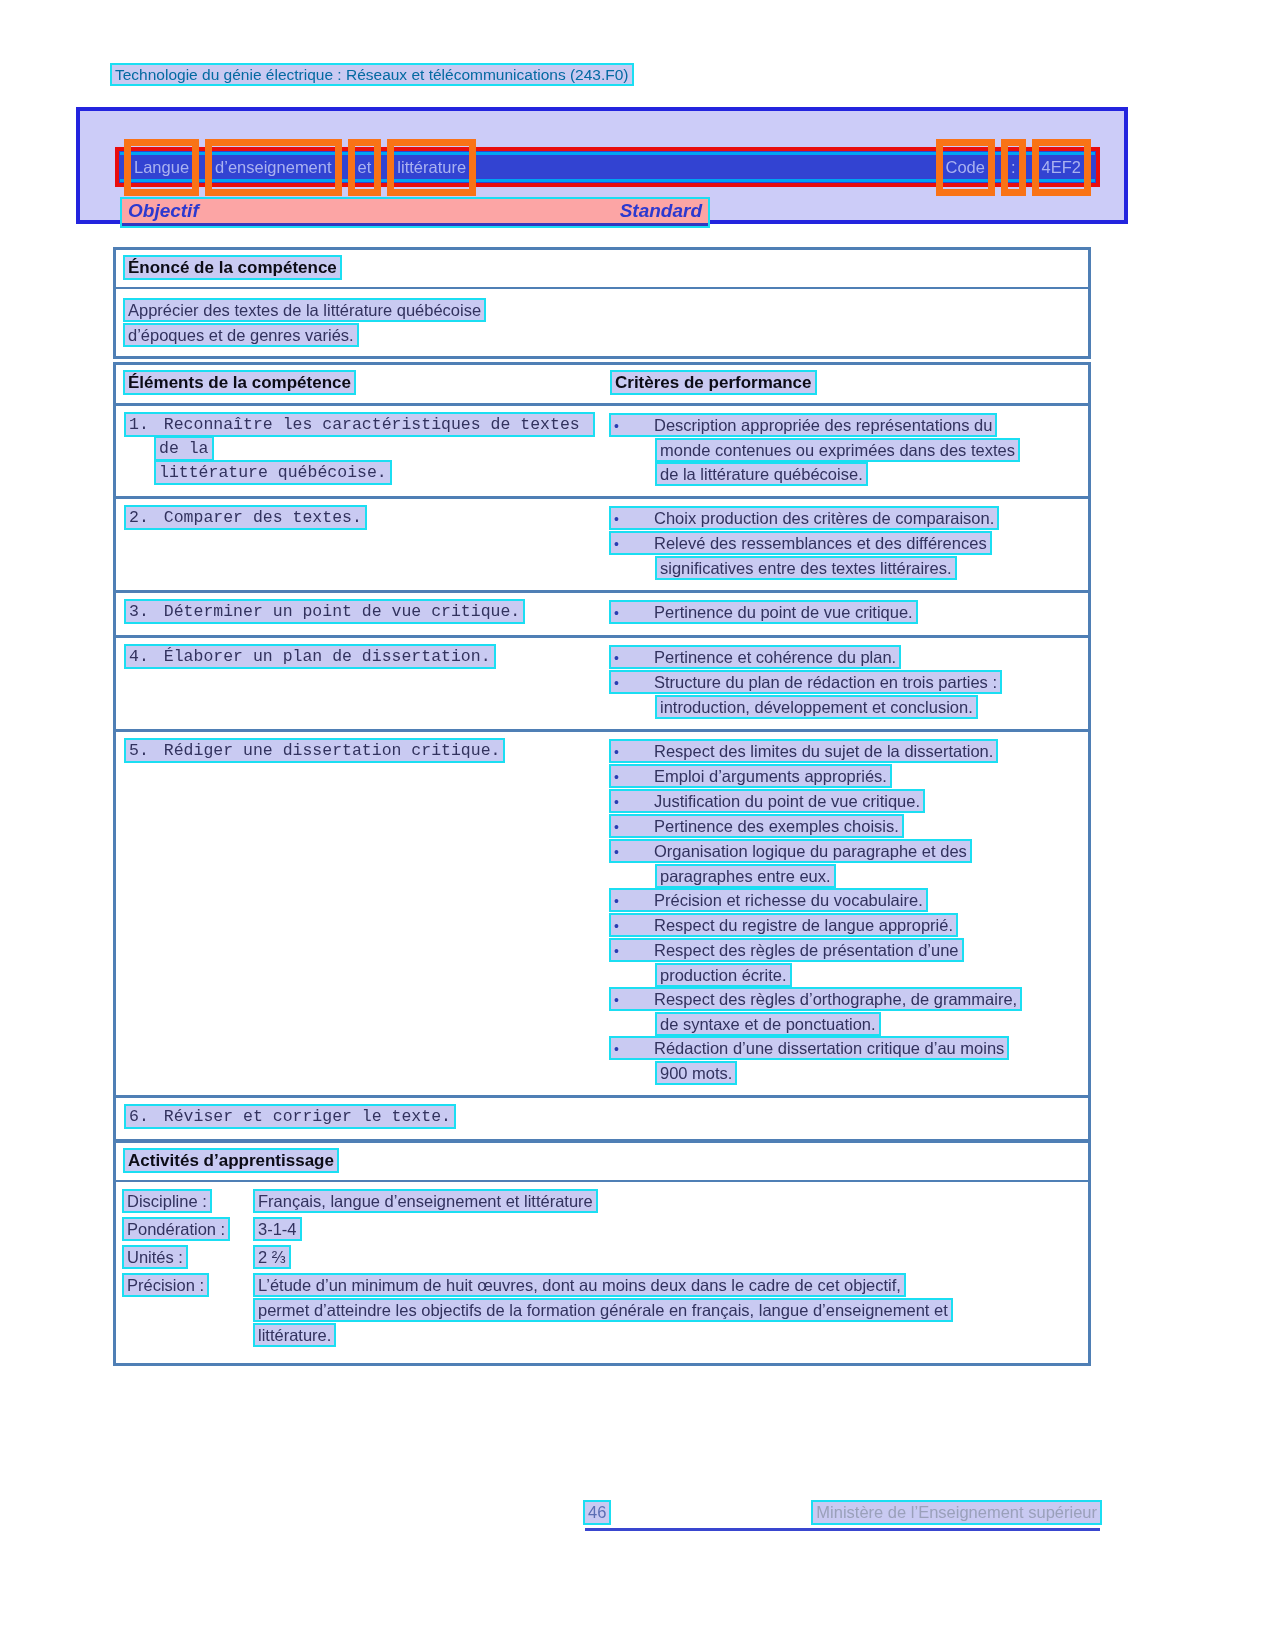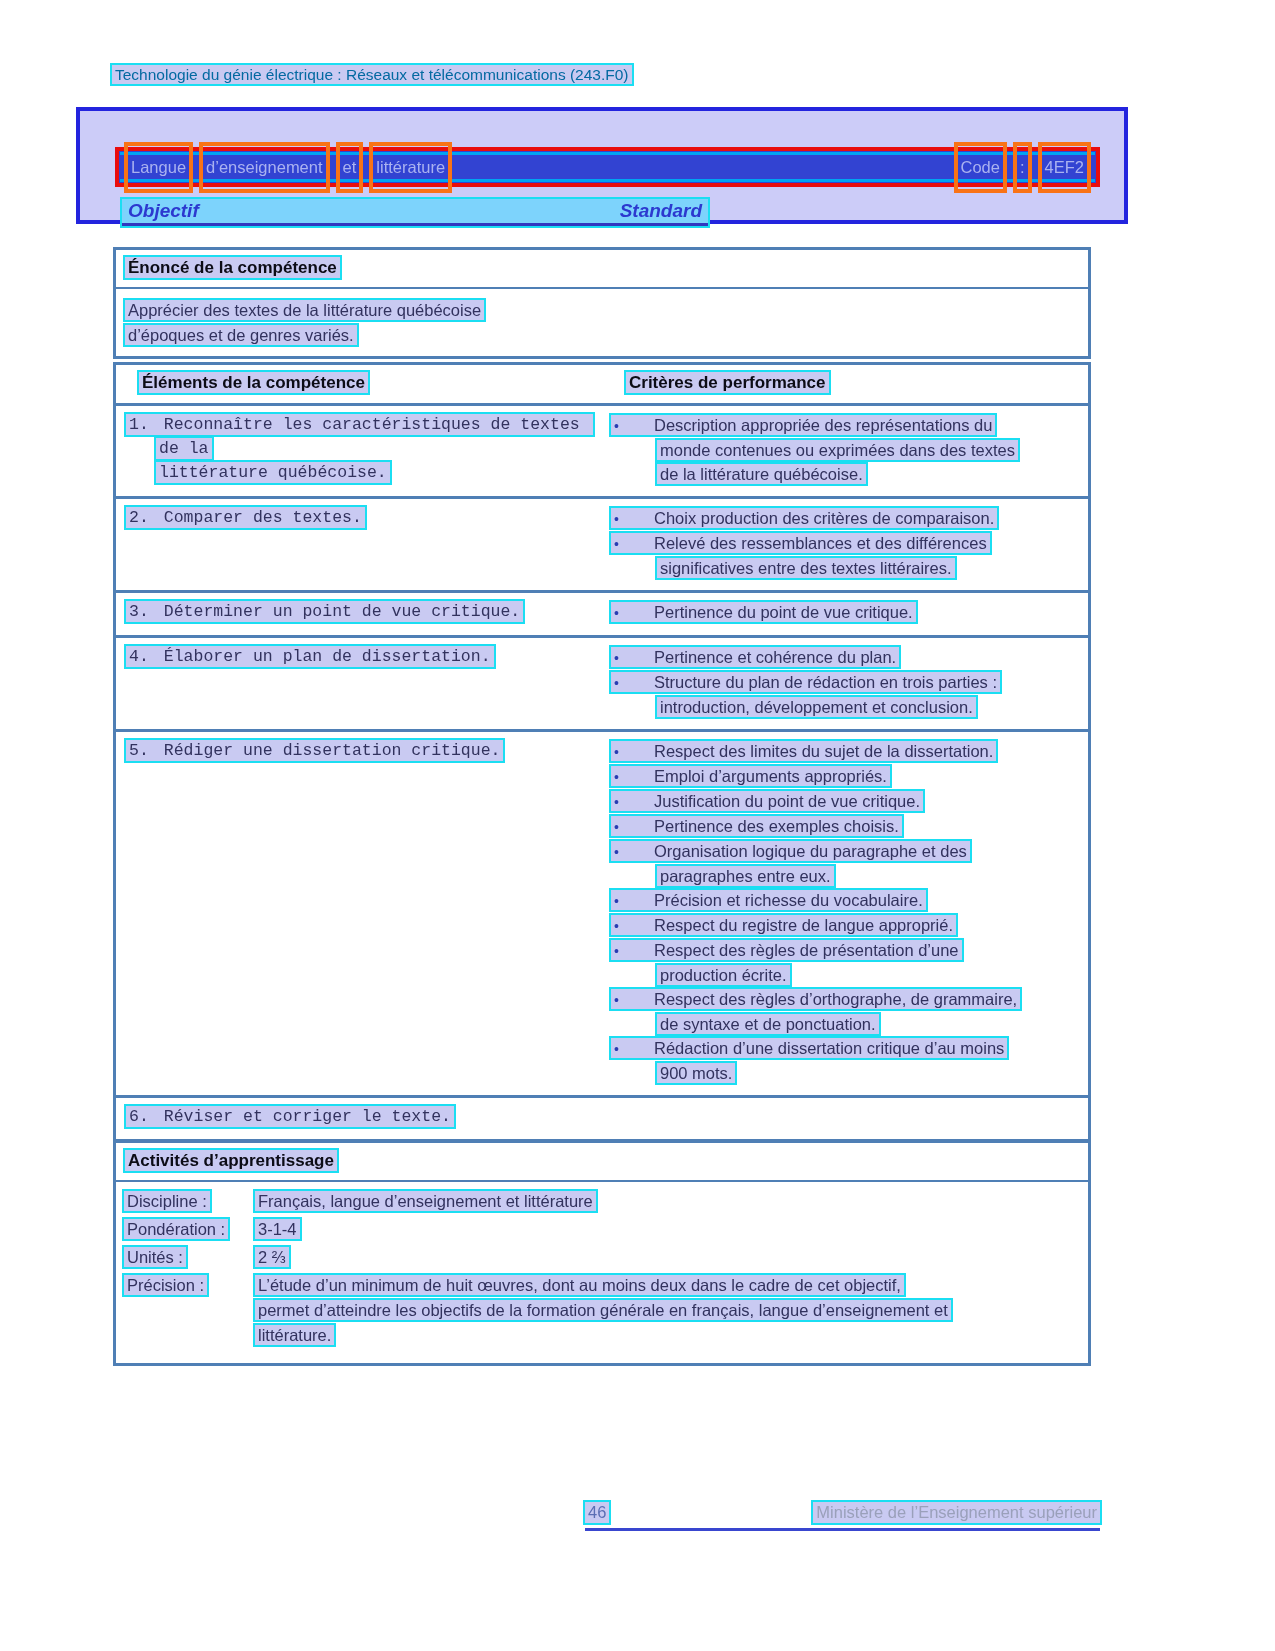--- a/index.html
+++ b/index.html
@@ -53,40 +53,40 @@
     display: flex;
     align-items: center;
     justify-content: space-between;
     border-top: 3px solid #00a4f2;
     border-bottom: 3px solid #00a4f2;
     margin: 1px;
     padding: 0 4px;
   }
   .tb-group { display: flex; align-items: center; }
   .tb-word {
-    border: 4px solid #f97316;
+    border: 7px solid #f97316;
     color: #aab2f0;
     font-size: 16.5px;
     padding: 12px 3px;
     margin-right: 6px;
     white-space: nowrap;
   }
   .tb-group .tb-word:last-child { margin-right: 0; }
 
   .col-heads {
     position: absolute;
     top: 88px; left: 42px;
     width: 586px;
     display: flex;
     justify-content: space-between;
     font-size: 19px;
     font-weight: bold;
     font-style: italic;
     color: #2c39cf;
-    background: #7dd3fc;
+    background: #fca5a5;
     box-shadow: 0 0 0 2px #1bdef2;
     border-bottom: 3px solid #3138c0;
     padding: 1px 6px 1px 6px;
   }
 
   
   .panel {
     position: absolute;
     left: 113px;
     width: 978px;
@@ -107,21 +107,21 @@
     padding: 9px 9px 8px 9px;
     font-size: 16.5px;
     line-height: 25px;
   }
 
   .table-panel { top: 362px; }
   .thead {
     display: grid;
     grid-template-columns: 487px 1fr;
     border-bottom: 3px solid #4f7fb5;
-    padding: 8px 0 10px 14px;
+    padding: 8px 0 10px 0;
   }
   .th { padding: 0 9px; font-weight: bold; font-size: 17px; color: #0c0c16; }
   .trow {
     display: grid;
     grid-template-columns: 487px 1fr;
     border-bottom: 3px solid #4f7fb5;
     padding: 6px 0 10px 0;
   }
   .trow:last-child { border-bottom: none; }
   .cell-el { padding: 1px 10px 0 10px; font-size: 16.5px; line-height: 24px; font-family: Liberation Mono, monospace; }

